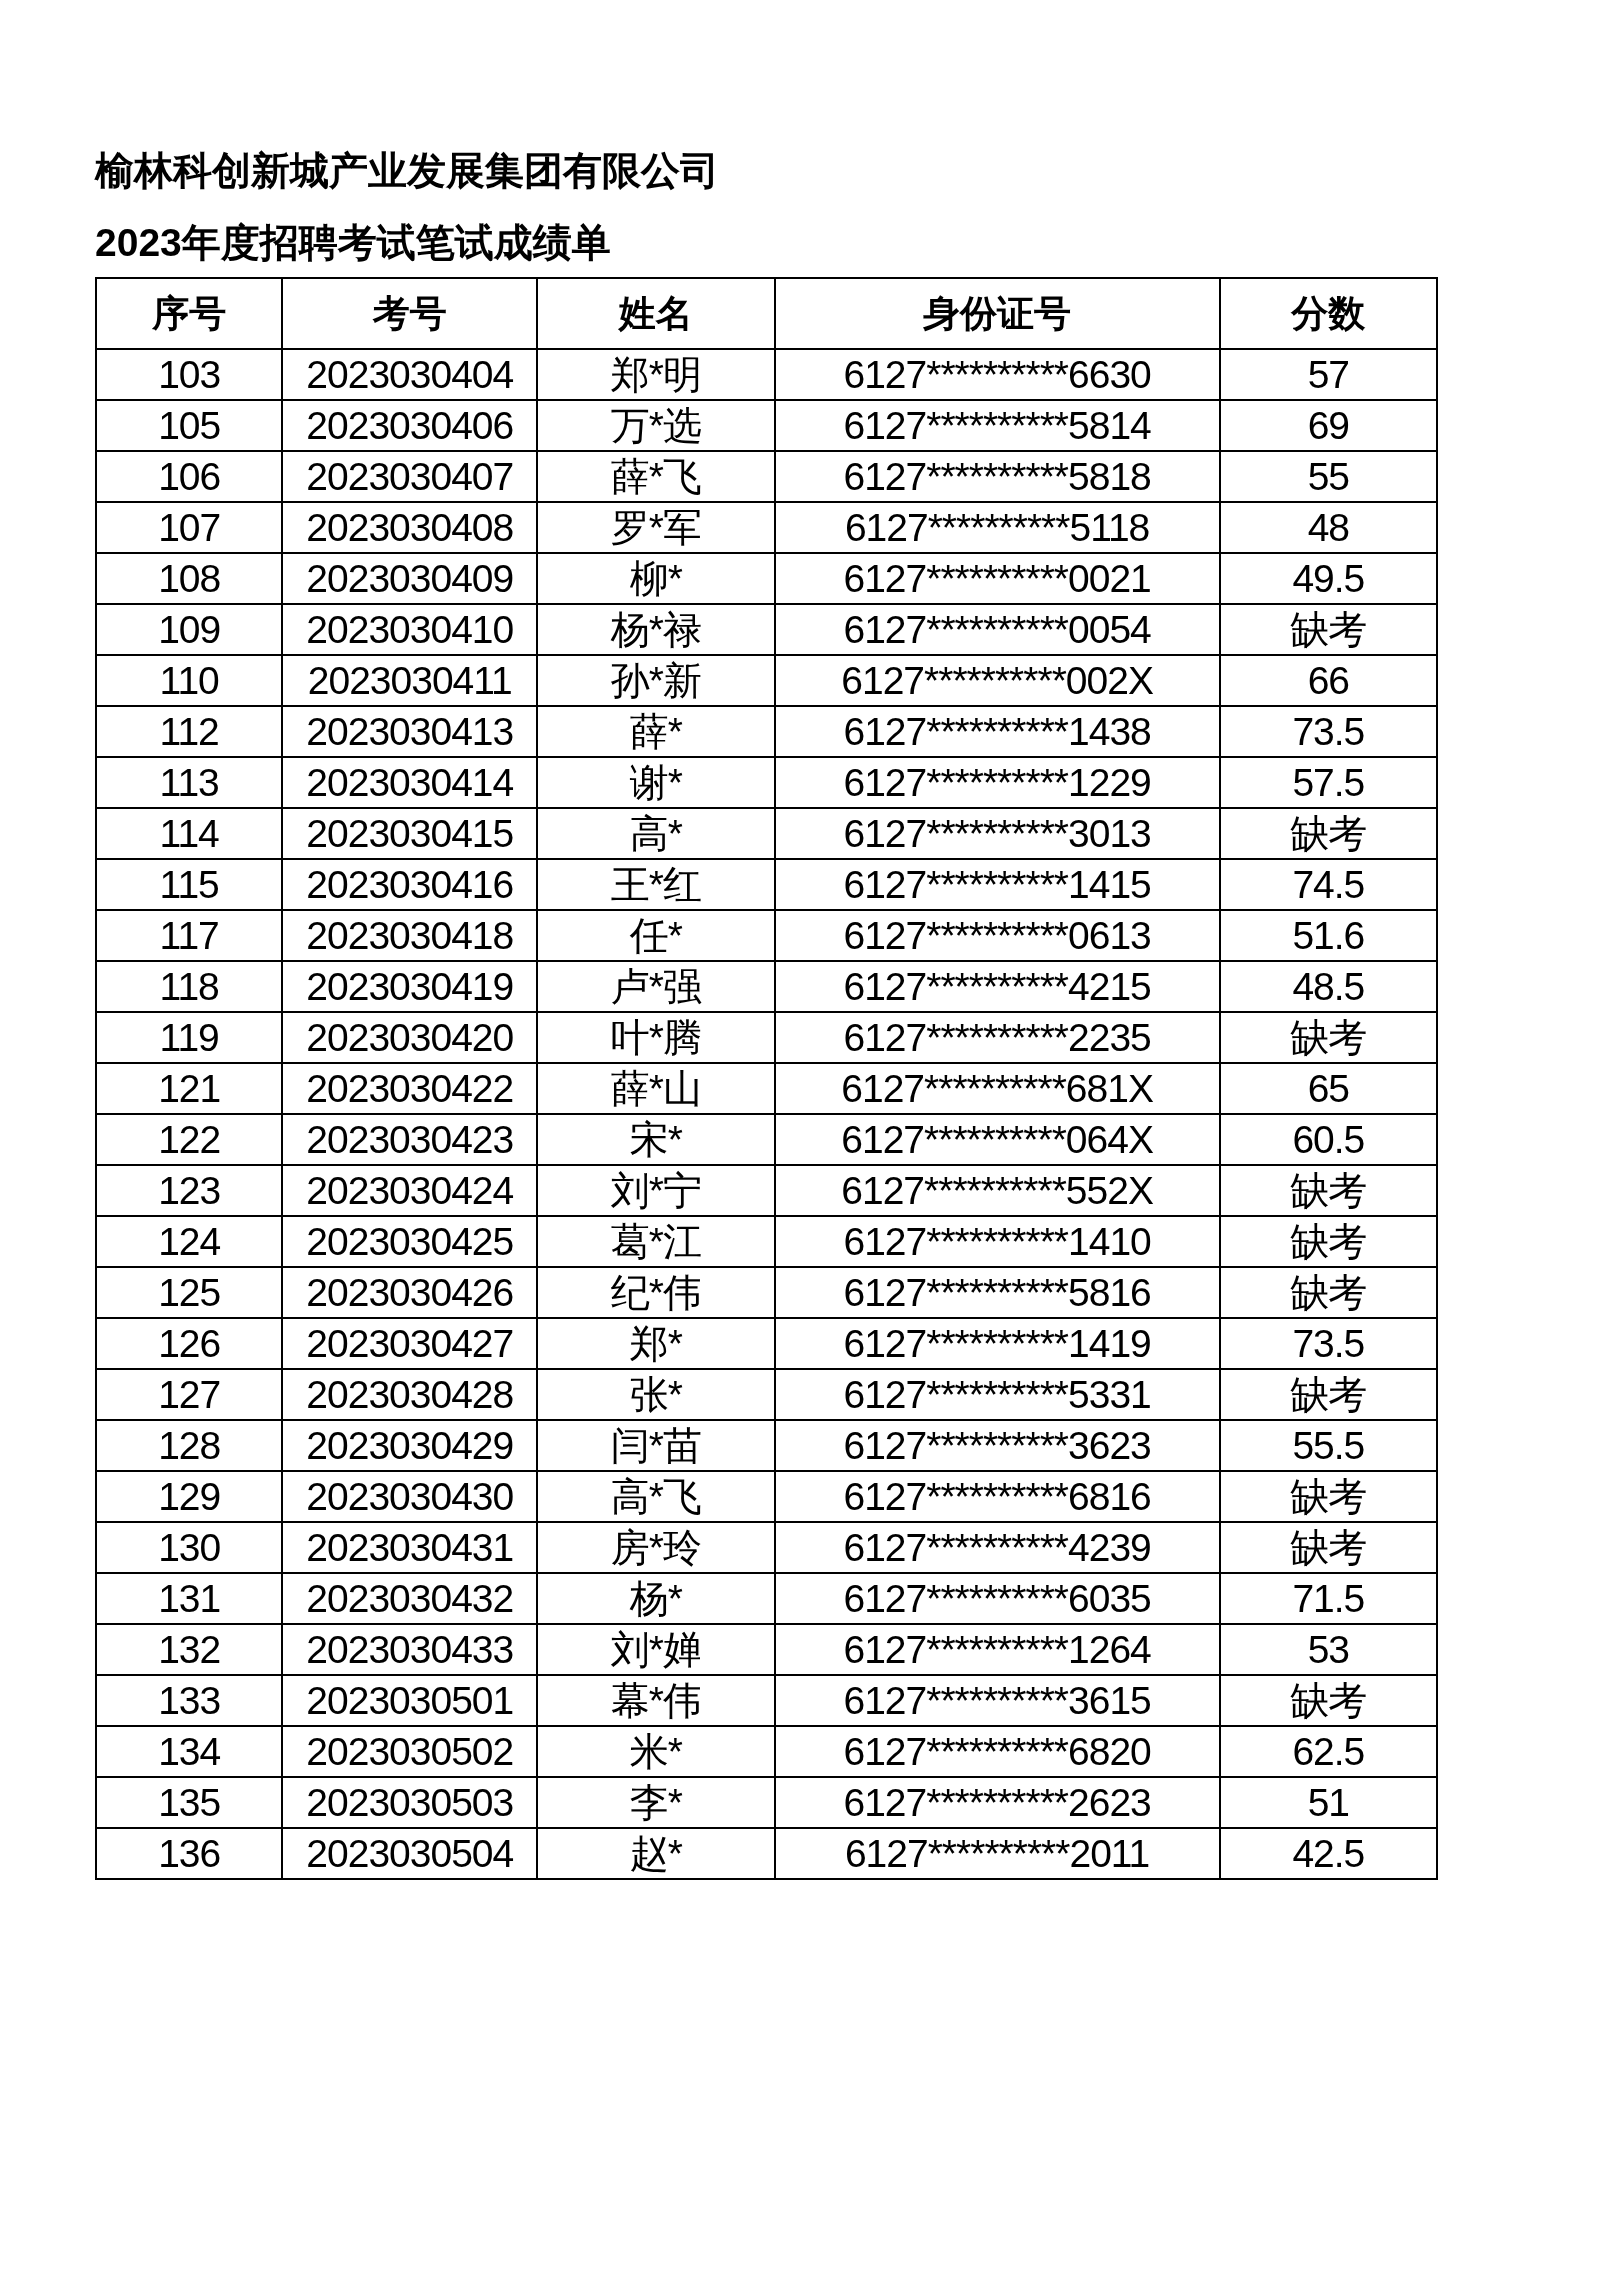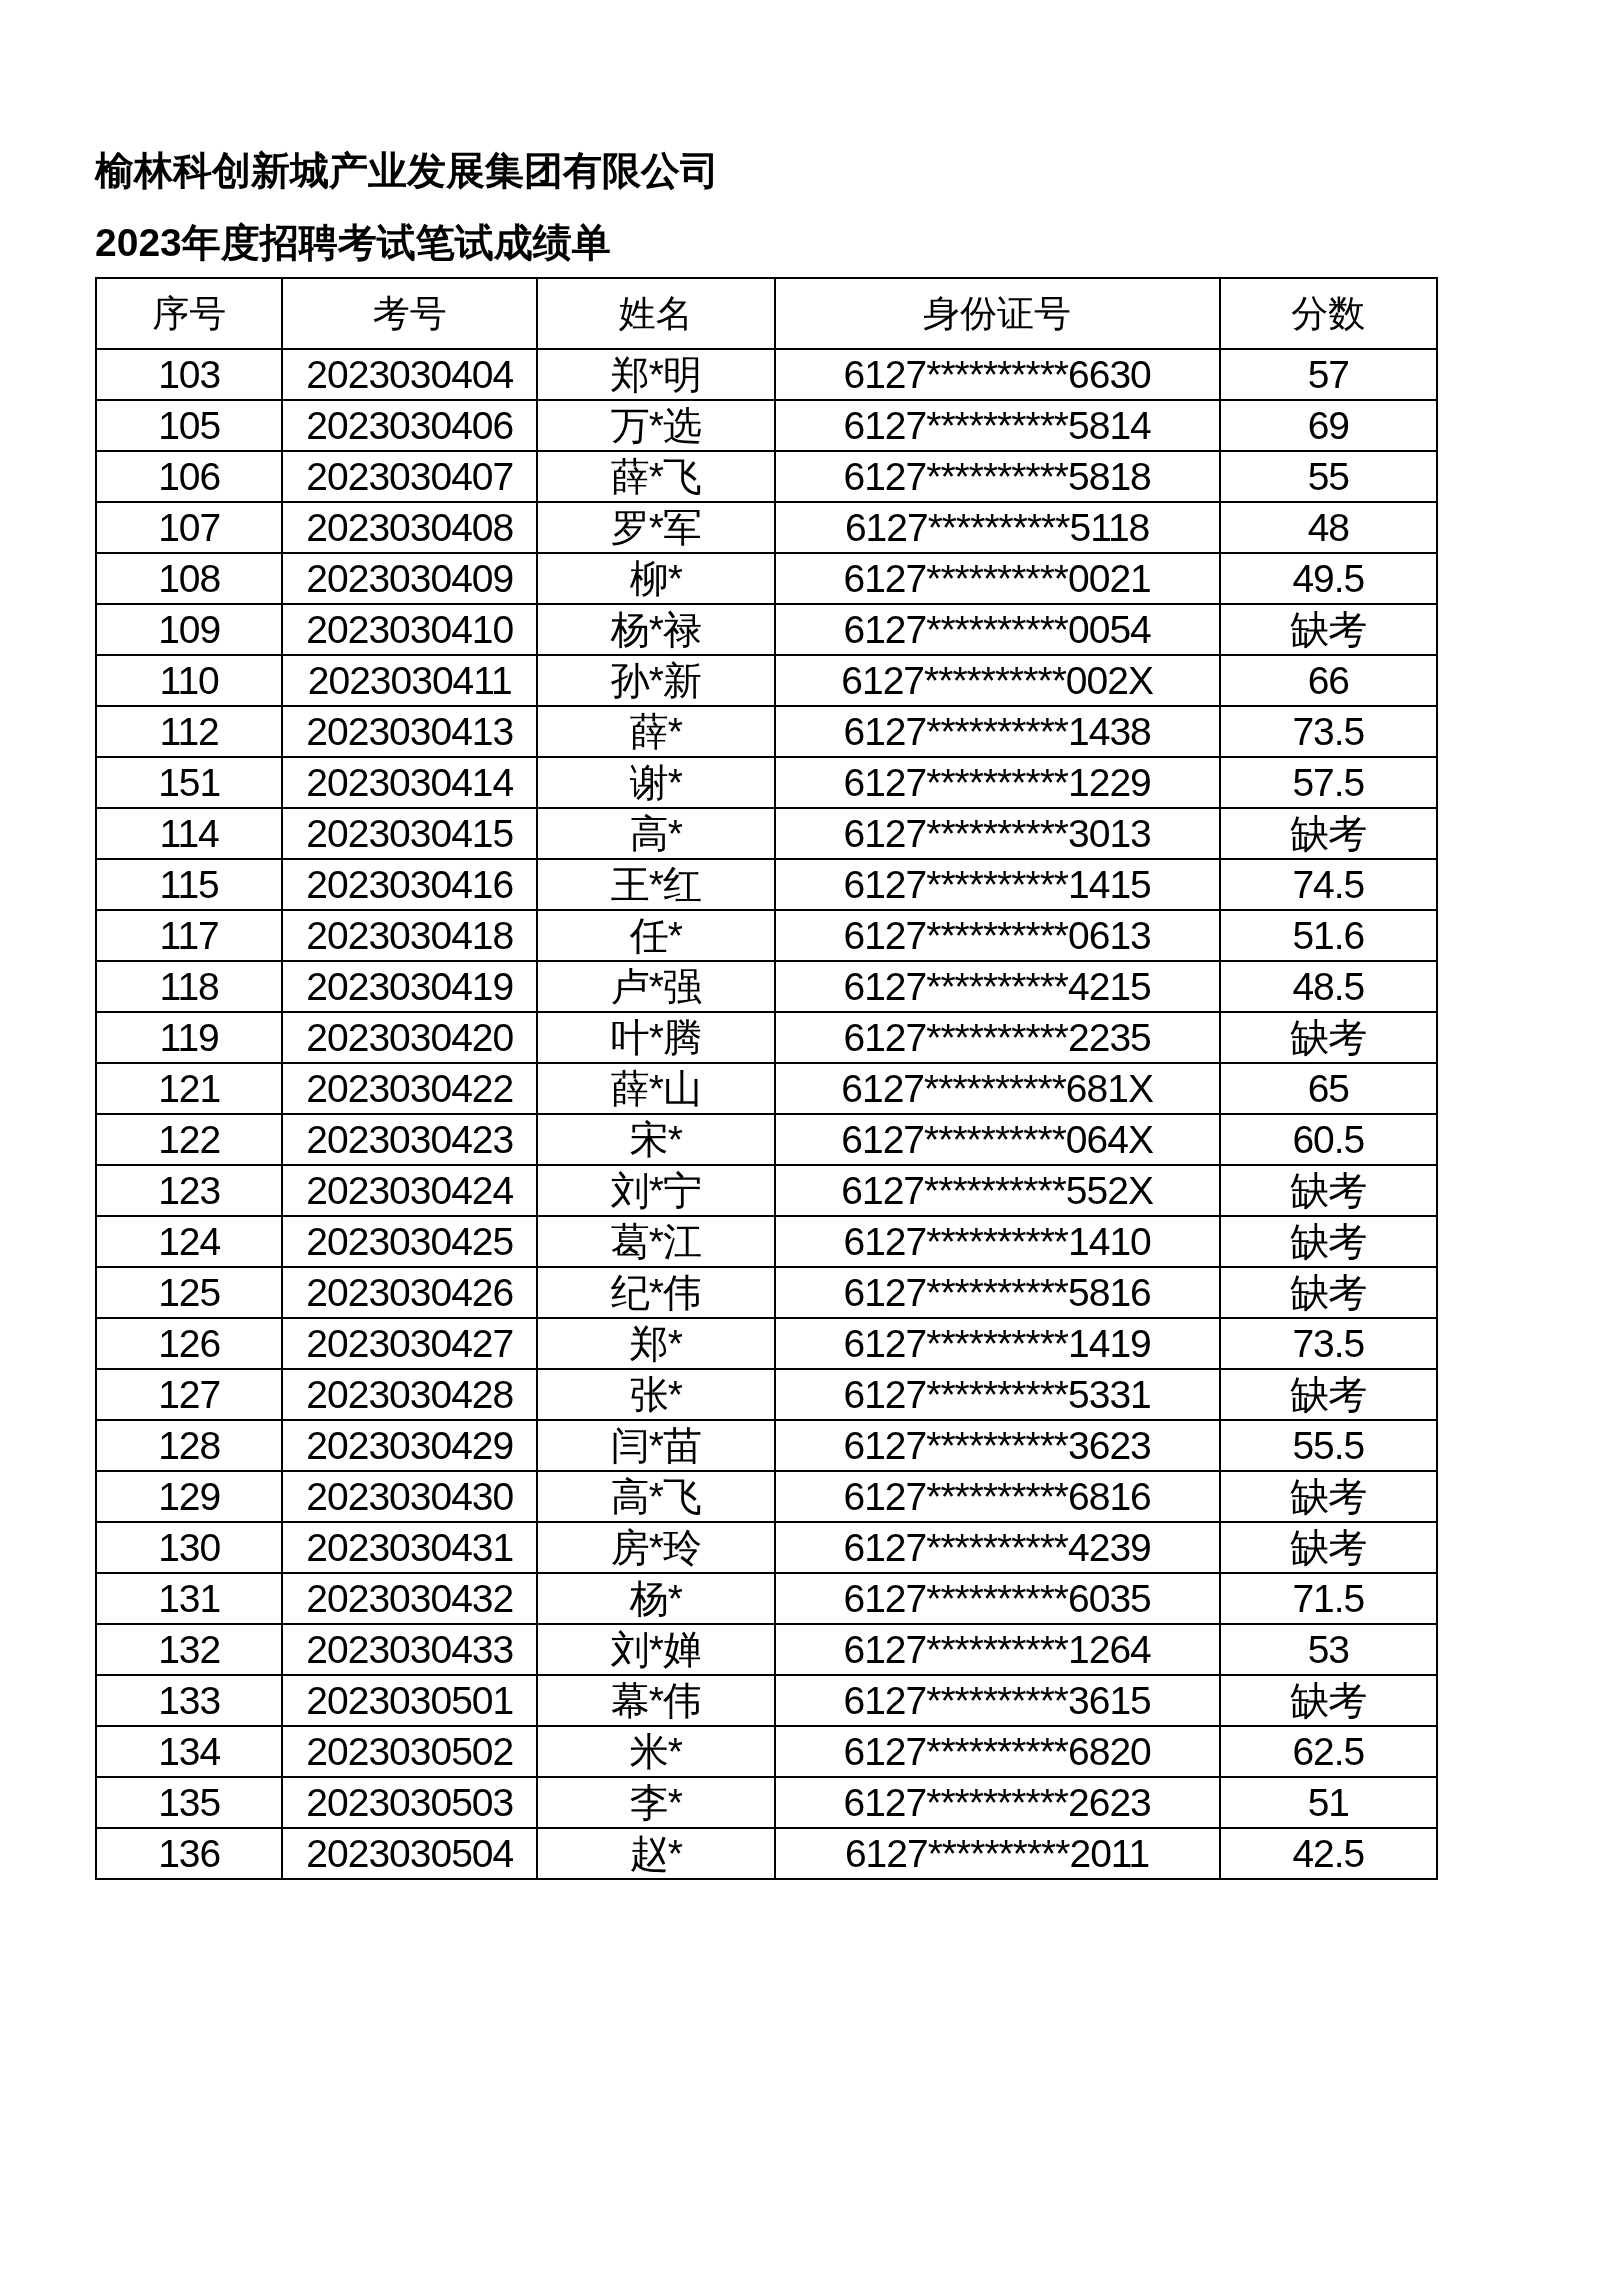--- a/index.html
+++ b/index.html
@@ -45,21 +45,21 @@
       border-bottom: 2.9px solid #000000;
       text-align: center;
       vertical-align: middle;
       padding: 0;
       overflow: hidden;
       white-space: nowrap;
     }
     table.score-table th {
       height: 69px;
       font-size: 37px;
-      font-weight: normal;
+      font-weight: bold;
       line-height: 1;
     }
     table.score-table td {
       height: 49px;
       font-size: 39px;
       font-weight: normal;
       line-height: 1;
       letter-spacing: -1px;
     }
     col.c-index   { width: 13.9%; }
@@ -146,21 +146,21 @@
           <td>66</td>
         </tr>
         <tr>
           <td>112</td>
           <td>2023030413</td>
           <td>薛*</td>
           <td>6127**********1438</td>
           <td>73.5</td>
         </tr>
         <tr>
-          <td>151</td>
+          <td>113</td>
           <td>2023030414</td>
           <td>谢*</td>
           <td>6127**********1229</td>
           <td>57.5</td>
         </tr>
         <tr>
           <td>114</td>
           <td>2023030415</td>
           <td>高*</td>
           <td>6127**********3013</td>

